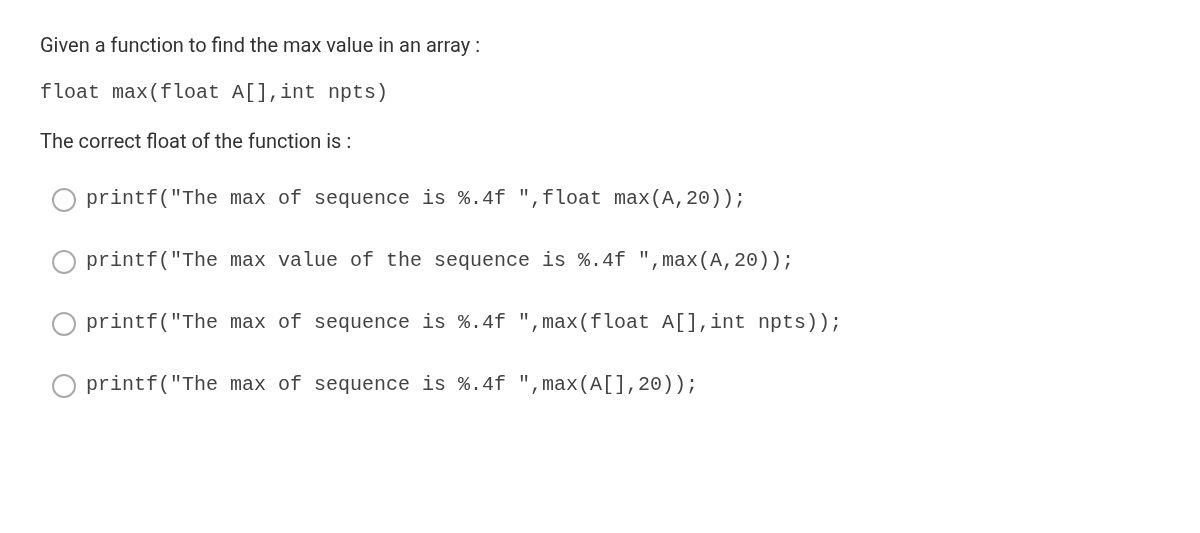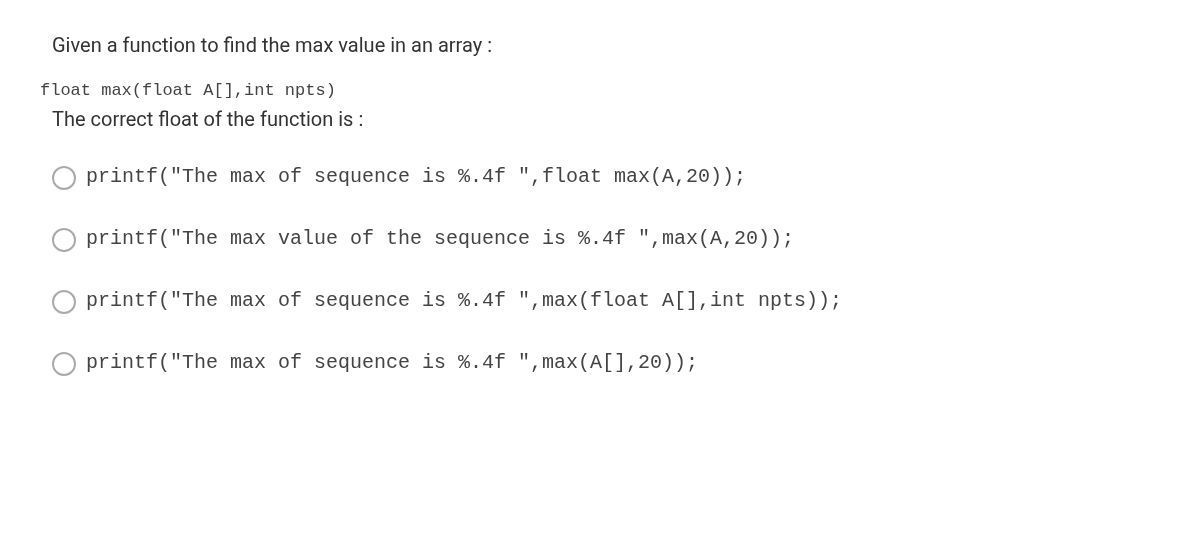--- a/index.html
+++ b/index.html
@@ -6,25 +6,25 @@
     margin: 0;
     padding: 30px 40px;
     font-family: -apple-system, BlinkMacSystemFont, "Segoe UI", Roboto, Helvetica, Arial, sans-serif;
     font-size: 20px;
     color: #333;
     background: #fff;
     line-height: 1.5;
   }
   .question-text {
     margin-bottom: 18px;
-    margin-left: 12px;
   }
   .code-line {
     font-family: "Courier New", Courier, monospace;
-    font-size: 17px;
+    font-size: 20px;
+    margin-bottom: 18px;
     color: #444;
   }
   .options {
     margin-top: 28px;
   }
   .option {
     display: flex;
     align-items: flex-start;
     margin-bottom: 32px;
     padding-left: 12px;

